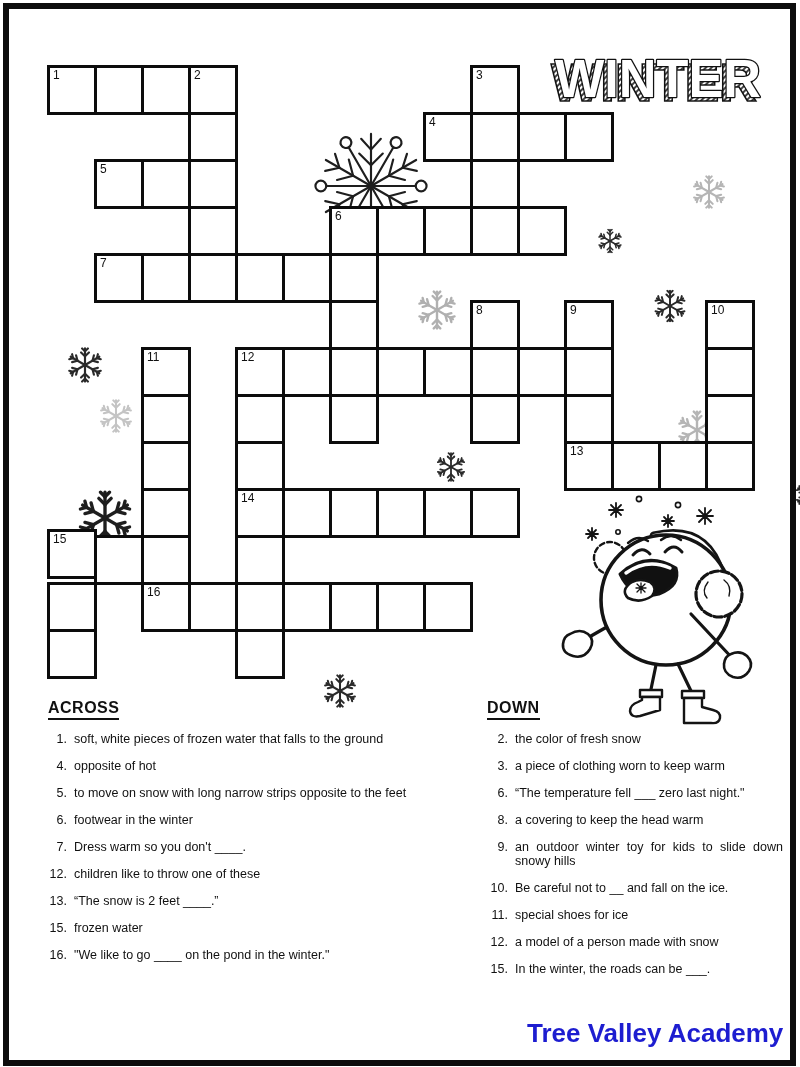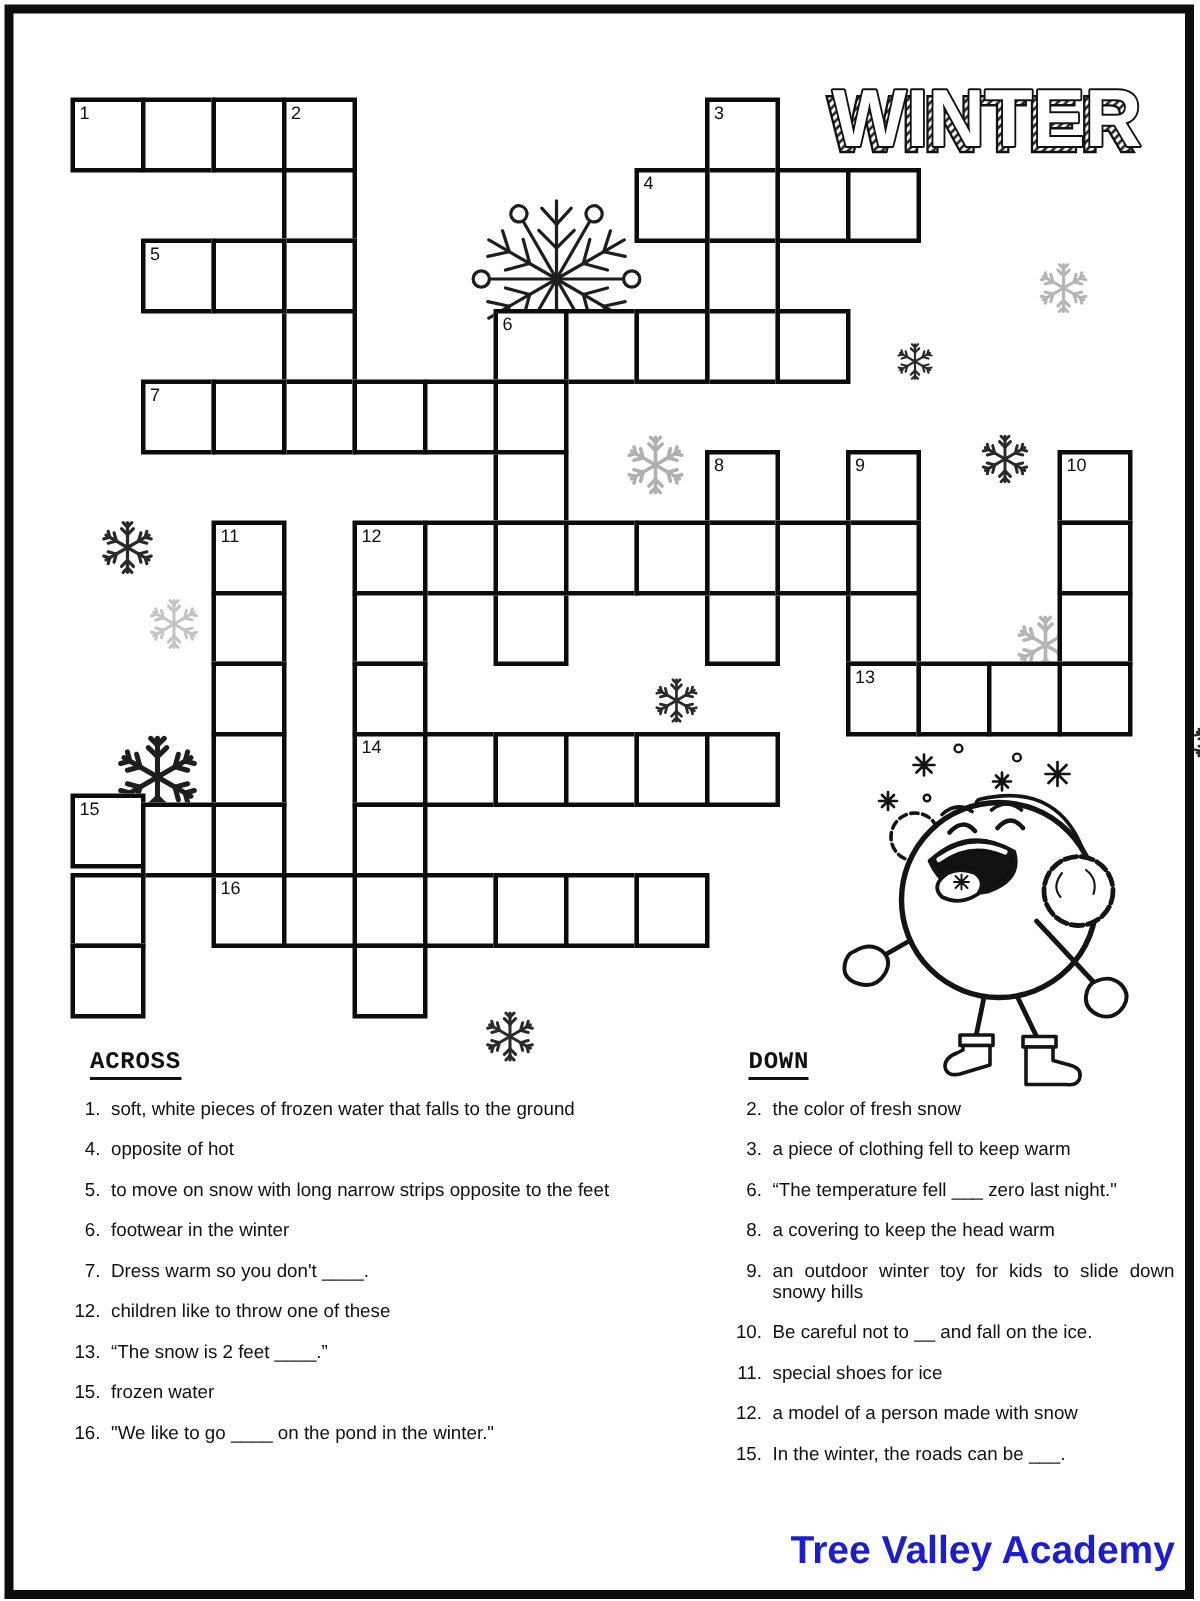--- a/index.html
+++ b/index.html
@@ -20,21 +20,21 @@
   .title-main{font-family:"Liberation Sans",sans-serif;font-weight:bold;font-size:54px;
         fill:#fff;stroke:#111;stroke-width:2.6;paint-order:stroke;stroke-linejoin:round;}
   
   #flakes-layer{position:absolute;left:0;top:0;width:800px;height:1067px;pointer-events:none;}
   .flake{position:absolute;overflow:visible;}
   .snowman{position:absolute;left:548px;top:488px;width:250px;height:245px;}
   
   .clues{position:absolute;color:#111;}
   .clues.across{left:48px;top:700px;width:392px;}
   .clues.down{left:487px;top:700px;width:300px;}
-  .clues h2{margin:0 0 12px 12px;font-size:16px;line-height:16px;letter-spacing:.5px;font-family:Liberation Mono, monospace;}
+  .clues h2{margin:0 0 12px 0;font-size:16px;line-height:16px;letter-spacing:.5px;}
   .clues h2 span{display:inline-block;border-bottom:2px solid #111;padding-bottom:2px;}
   .clues ol{list-style:none;margin:0;padding:0;}
   .clue{display:flex;margin:0 0 13px 0;font-size:12.5px;line-height:14px;}
   .clue .n{flex:none;text-align:right;margin-right:7px;}
   .across .clue .n{width:19px;}
   .down .clue .n{width:21px;}
   .across .clue .t{width:358px;}
   .down .clue .t{width:268px;text-align:justify;}
   
   .footer{position:absolute;left:527px;top:1018px;font-size:26px;font-weight:bold;
@@ -355,21 +355,21 @@
 
   <section class="clues down">
     <h2><span>DOWN</span></h2>
     <ol id="down-list">
         <li class="clue">
           <span class="n">2.</span>
           <span class="t">the color of fresh snow</span>
         </li>
         <li class="clue">
           <span class="n">3.</span>
-          <span class="t">a piece of clothing fell to keep warm</span>
+          <span class="t">a piece of clothing worn to keep warm</span>
         </li>
         <li class="clue">
           <span class="n">6.</span>
           <span class="t">“The temperature fell ___ zero last night."</span>
         </li>
         <li class="clue">
           <span class="n">8.</span>
           <span class="t">a covering to keep the head warm</span>
         </li>
         <li class="clue">

